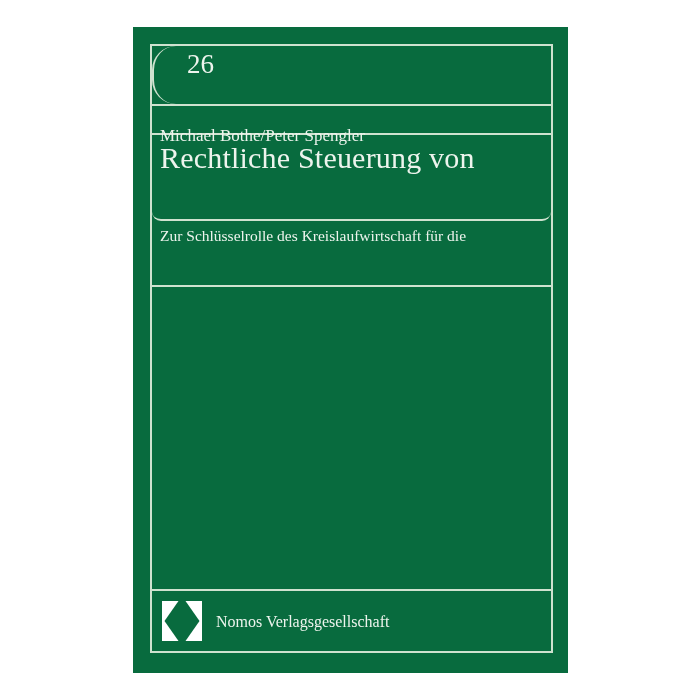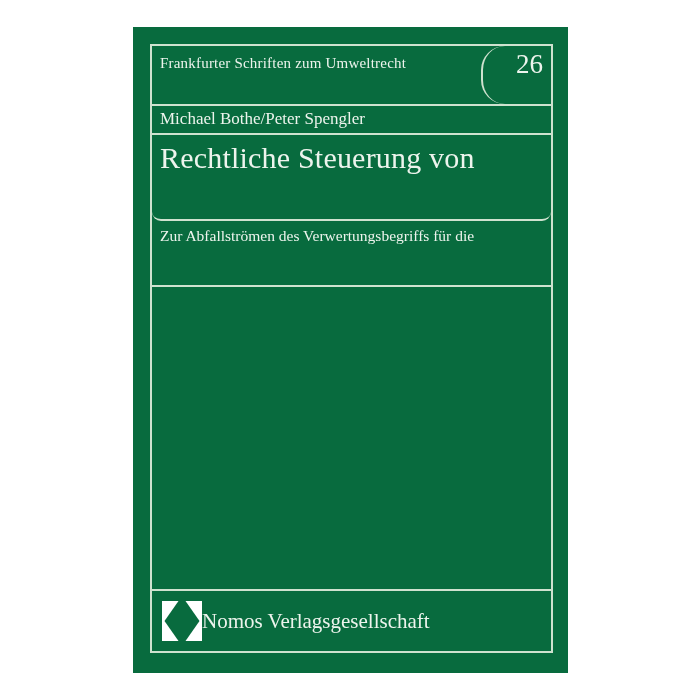--- a/index.html
+++ b/index.html
@@ -60,21 +60,21 @@
     border-left: 2px solid var(--frame-line);
     text-align: right;
     padding: 4px 8px 0 0;
     font-size: 27px;
     line-height: 1.1;
     border-radius: 24px;
   }
 
   .author-row {
     height: 29px;
-    padding: 3px 6px 0 8px;
+    padding: 20px 6px 0 8px;
     font-size: 17px;
   }
 
   .title-block {
     height: 86px;
     padding: 6px 6px 0 8px;
     font-size: 30px;
     line-height: 33px;
     letter-spacing: 0.2px;
     border-radius: 9px;
@@ -99,44 +99,44 @@
     padding-left: 10px;
   }
   .logo-box {
     width: 40px;
     height: 40px;
     background: var(--logo-bg);
     flex: 0 0 auto;
   }
   .logo-box svg { display: block; color: var(--cover-green); }
   .publisher-text {
-    font-size: 21px;
+    margin-left: 14px;
+    font-size: 16px;
     line-height: 21px;
   }
 </style>
 </head>
 <body>
 
 <div class="page">
   <div class="cover">
     <div class="frame">
 
       <div class="section series-row">
-        <div class="series-title-cell">Frankfurter Schriften zum Umweltrecht</div>
         <div class="volume-cell">26</div>
       </div>
 
       <div class="section author-row">Michael Bothe/Peter Spengler</div>
 
       <div class="section title-block">
         <div>Rechtliche Steuerung von</div>
       </div>
 
       <div class="section subtitle-block">
-        <div>Zur Abfallströmen des Verwertungsbegriffs für die</div>
+        <div>Zur Schlüsselrolle des Kreislaufwirtschaft für die</div>
       </div>
 
       <div class="section spacer-block"></div>
 
       <div class="publisher-row">
         <div class="logo-box">
           <svg width="40" height="40" viewBox="0 0 40 40" xmlns="http://www.w3.org/2000/svg">
             <polygon points="20,-5 37.5,20 20,45 2.5,20" fill="currentColor"></polygon>
           </svg>
         </div>

